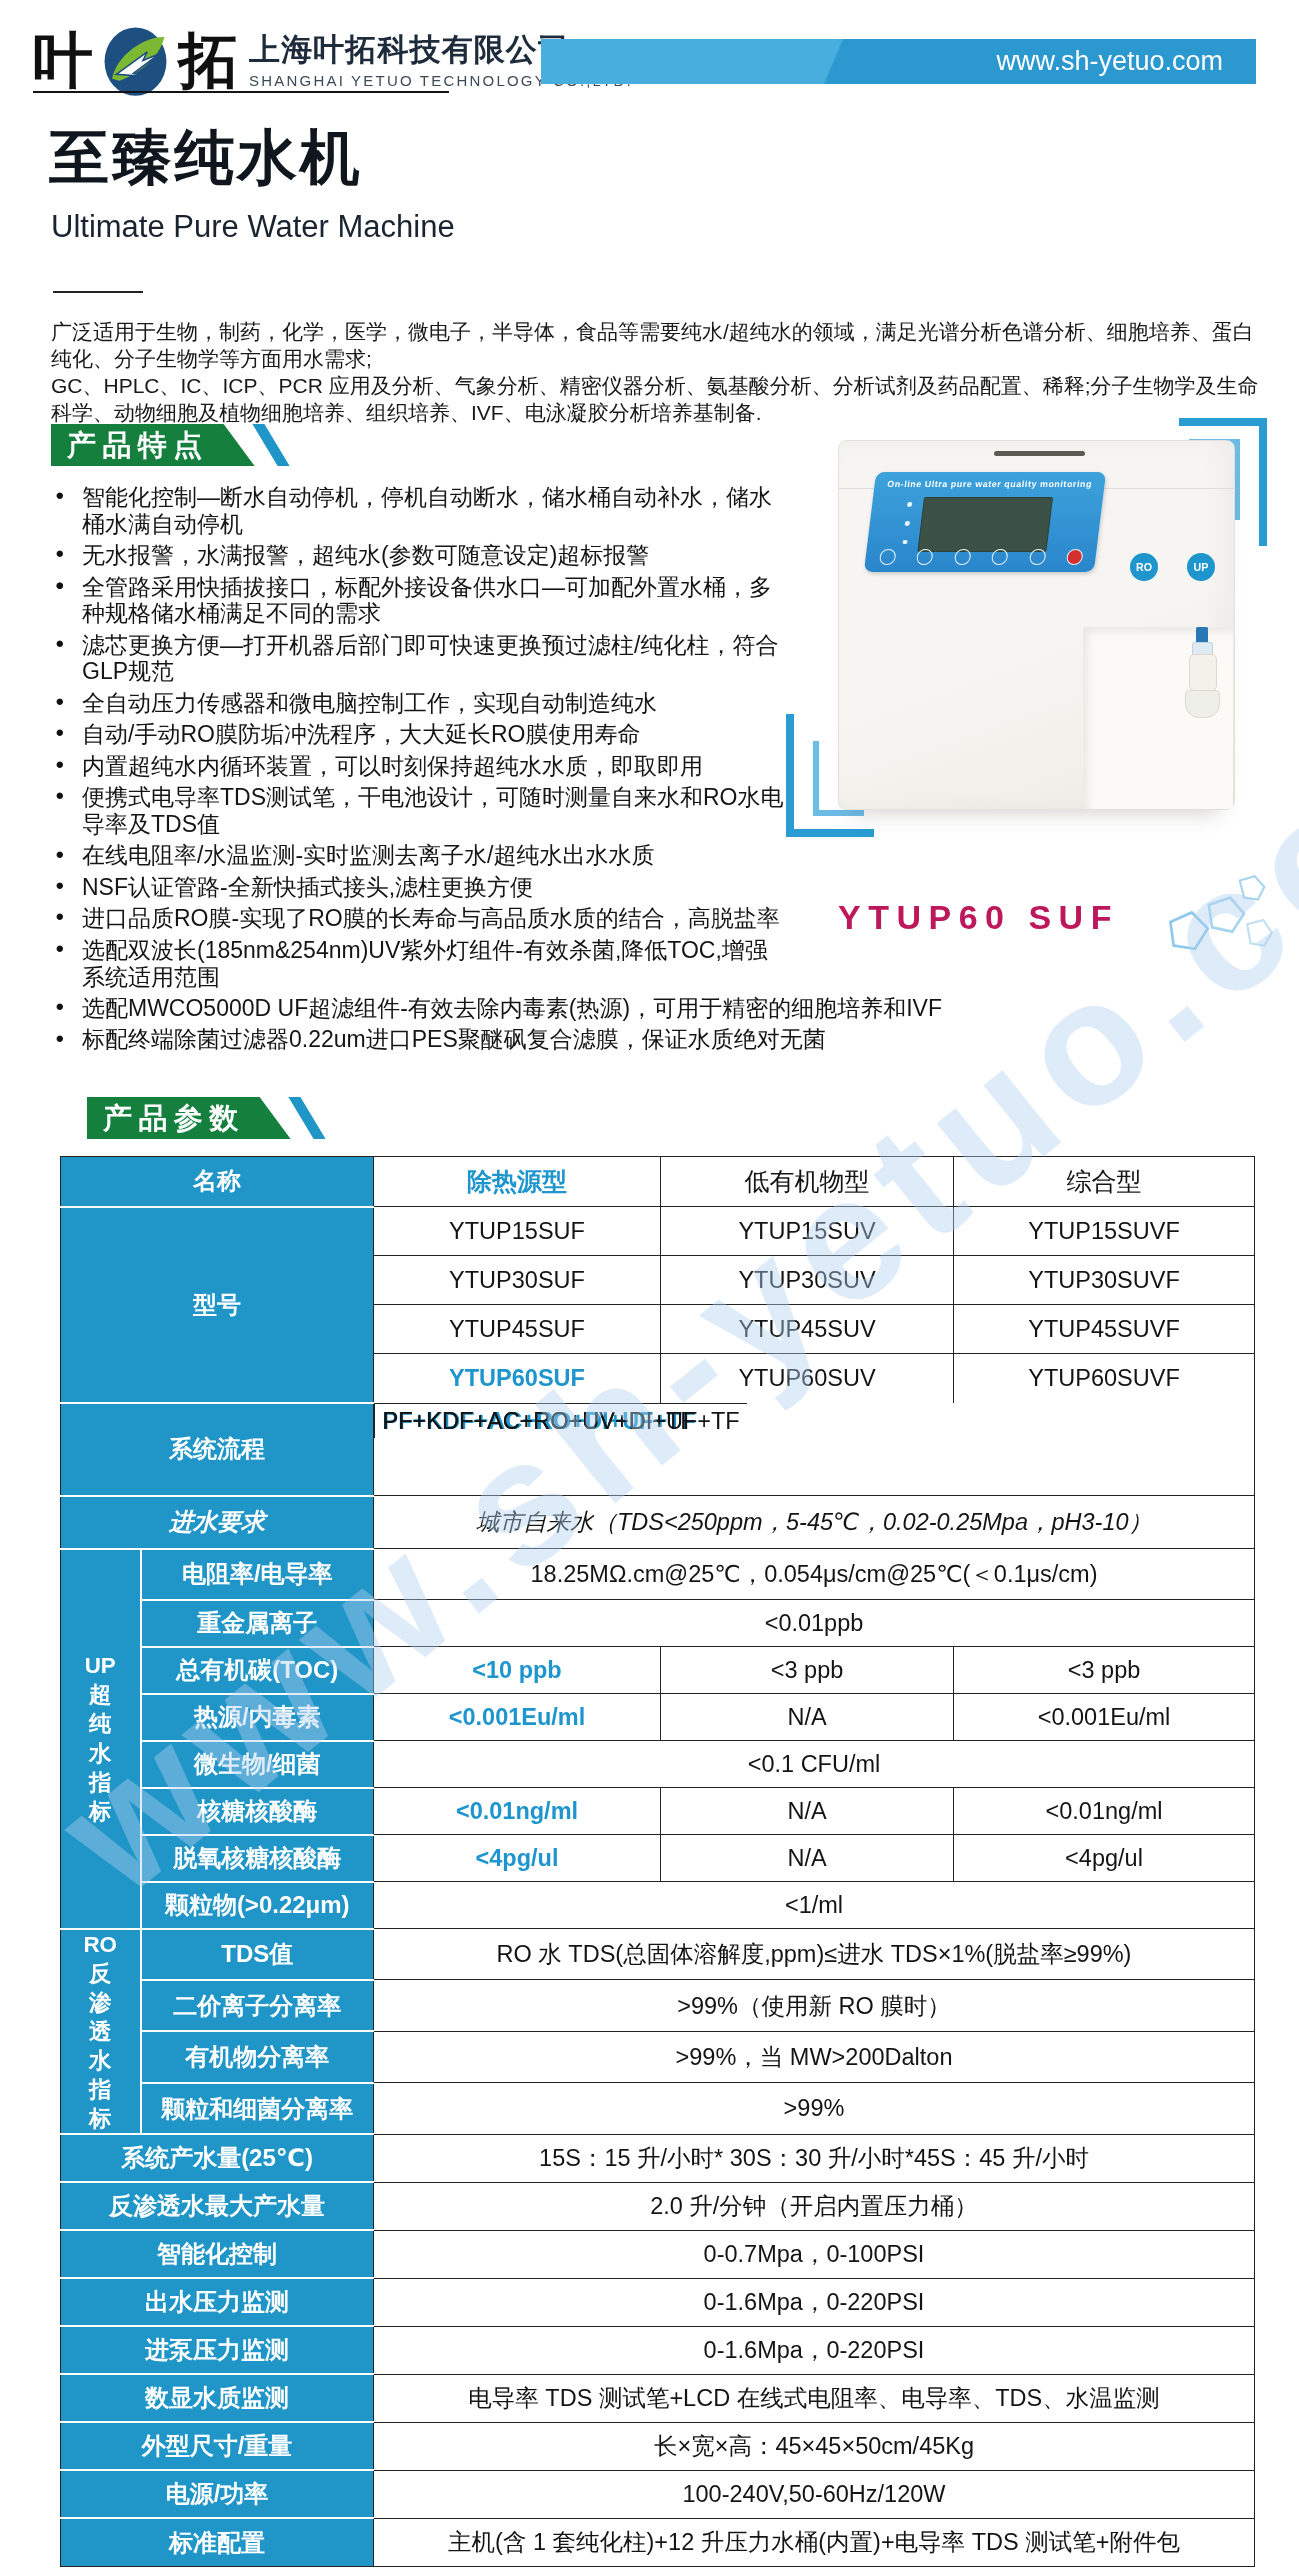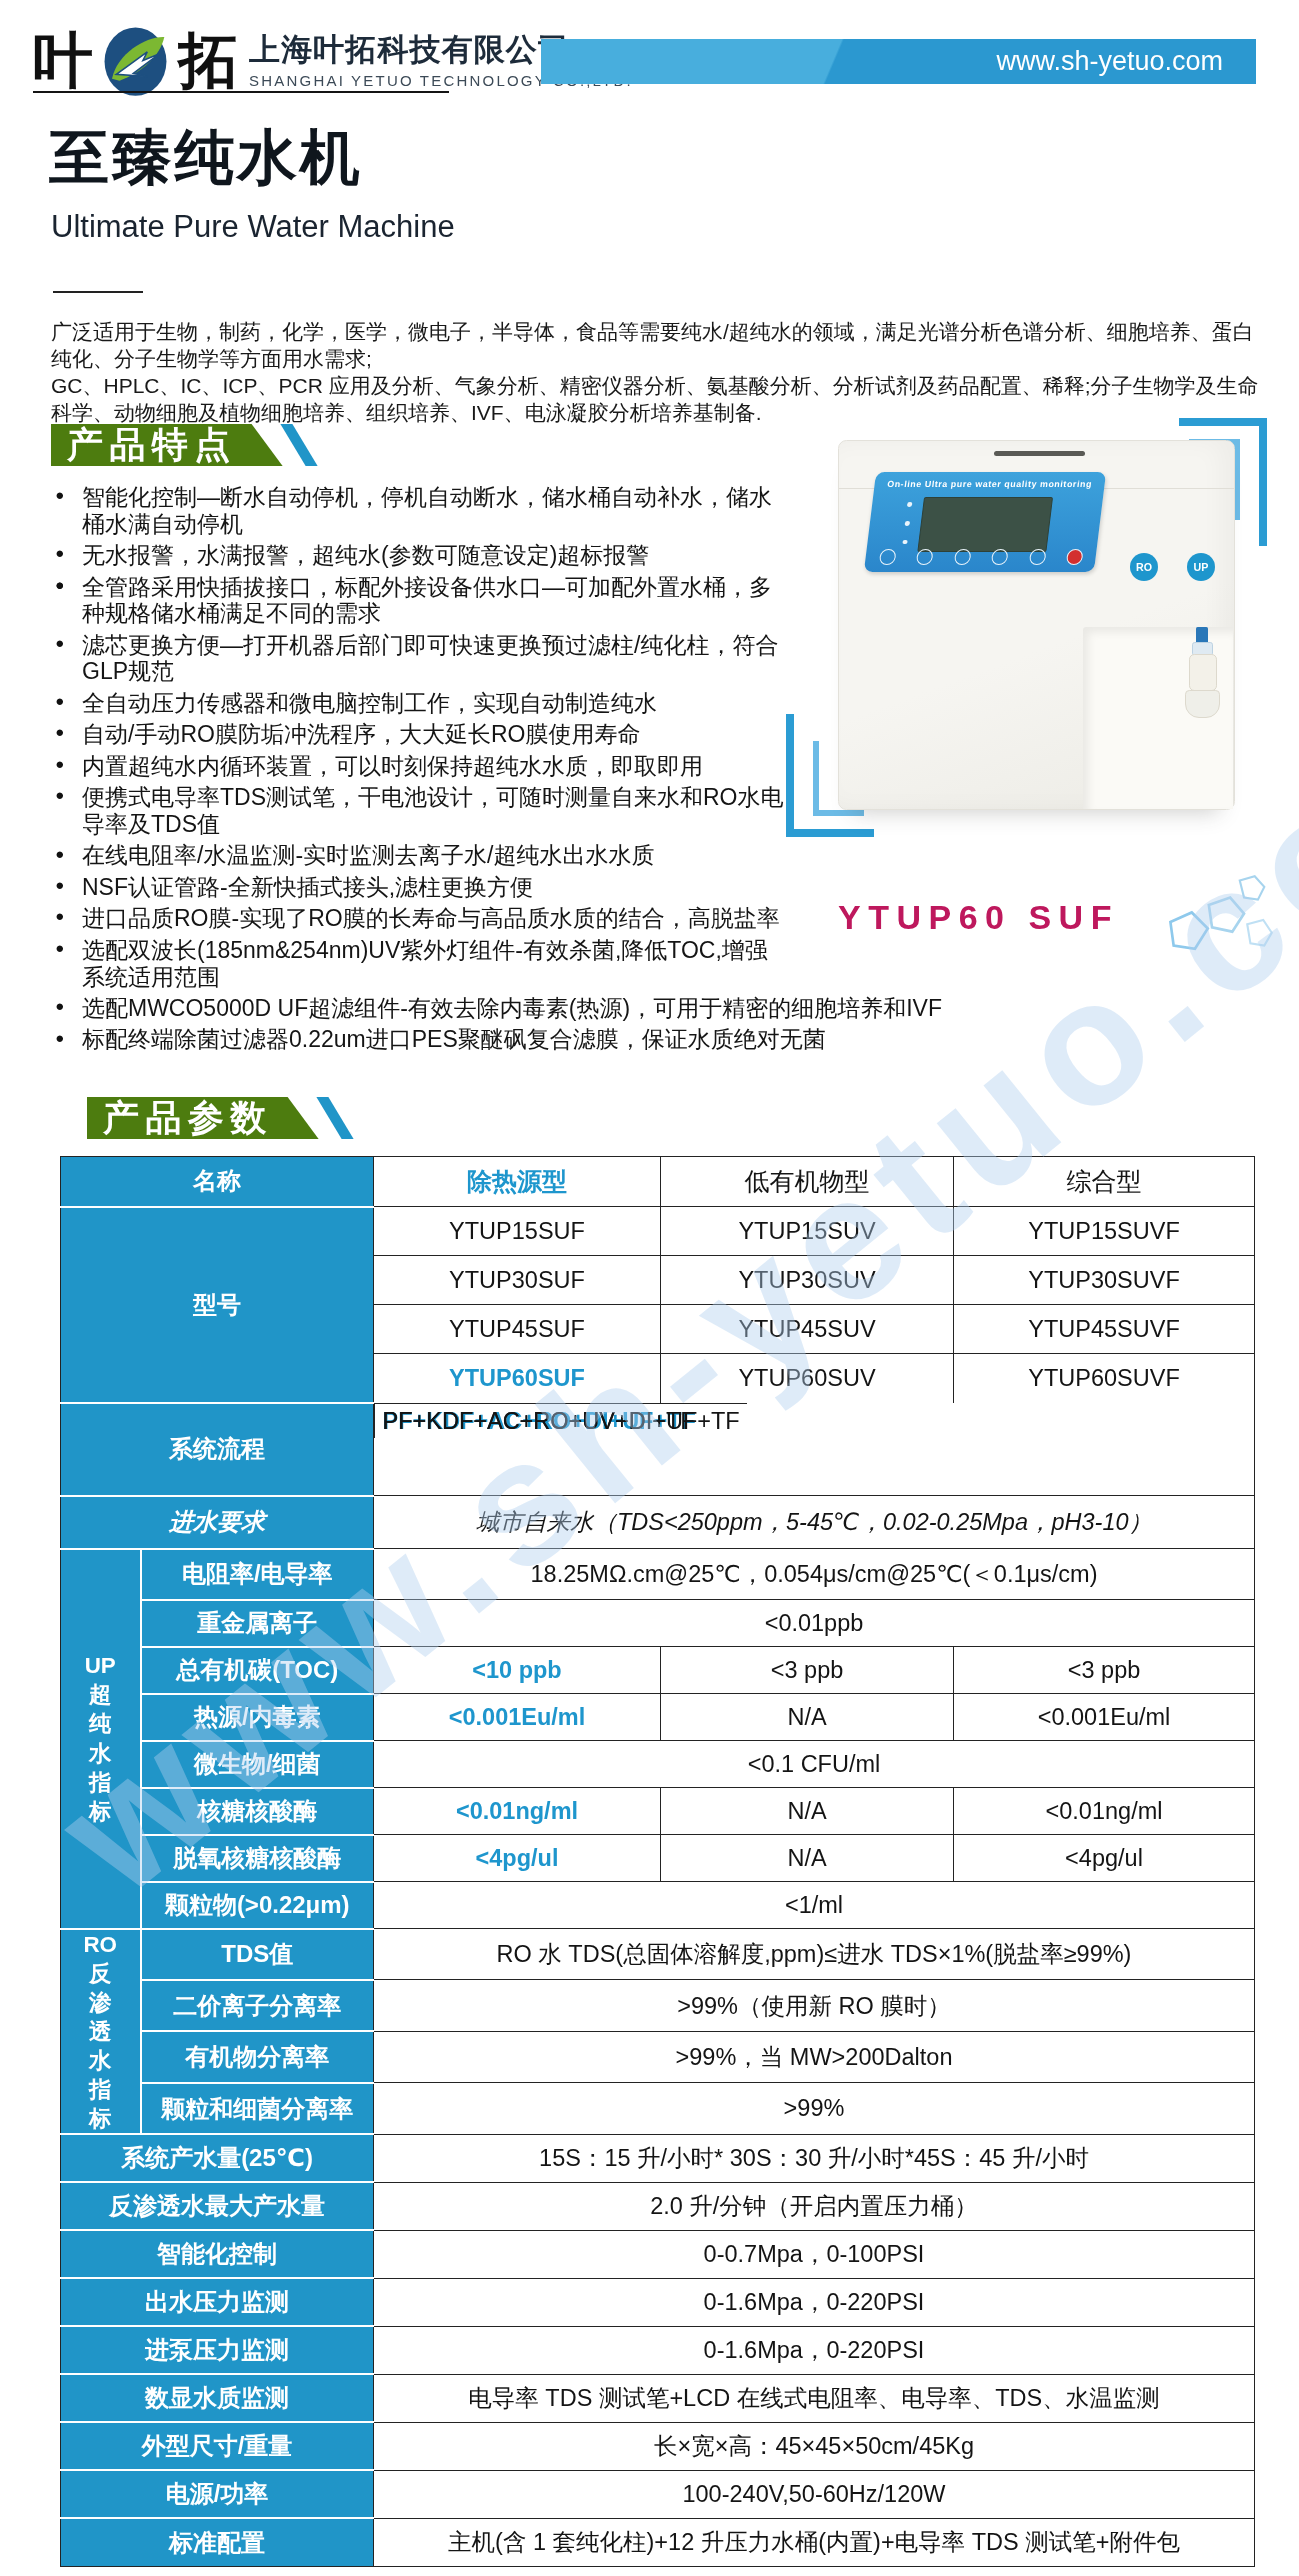--- a/index.html
+++ b/index.html
@@ -30,22 +30,22 @@
   }
   
   .title{position:absolute;left:49px;top:118px;font-size:60px;font-weight:800;letter-spacing:2.7px;color:#0f161d;z-index:2;}
   .subtitle{position:absolute;left:51px;top:209px;font-size:31px;font-weight:500;color:#1a2430;z-index:2;}
   .divider{position:absolute;left:53px;top:291px;width:90px;height:1.6px;background:#222;z-index:2;}
   .intro{position:absolute;left:51px;top:319px;width:1219px;font-size:21px;line-height:1.28;color:#191919;z-index:2;}
   .intro p{margin:0;}
   
   .badge{height:42px;white-space:nowrap;}
   .badge-main{
-    display:inline-block;vertical-align:top;background:#4d7c0f;color:#fff;
-    font-size:36px;font-weight:700;letter-spacing:6.4px;line-height:42px;
+    display:inline-block;vertical-align:top;background:#15803d;color:#fff;
+    font-size:29px;font-weight:700;letter-spacing:6.4px;line-height:42px;
     padding:0 46px 0 16px;
     clip-path:polygon(0 0,calc(100% - 31px) 0,100% 100%,0 100%);
   }
   .badge-stripe{display:inline-block;vertical-align:top;margin-left:8.5px;width:11.7px;height:42px;background:#2095c8;transform:skewX(31deg);}
   
   .features-sec{position:absolute;left:51px;top:424px;width:1219px;z-index:2;}
   ul.feat{list-style:none;margin:18px 0 0 0;padding:0;}
   ul.feat li{position:relative;padding-left:31px;font-size:23px;line-height:1.16;margin-bottom:4.8px;color:#151515;}
   ul.feat li .dot{position:absolute;left:4.3px;top:2.1px;font-size:15px;color:#111;}
   

